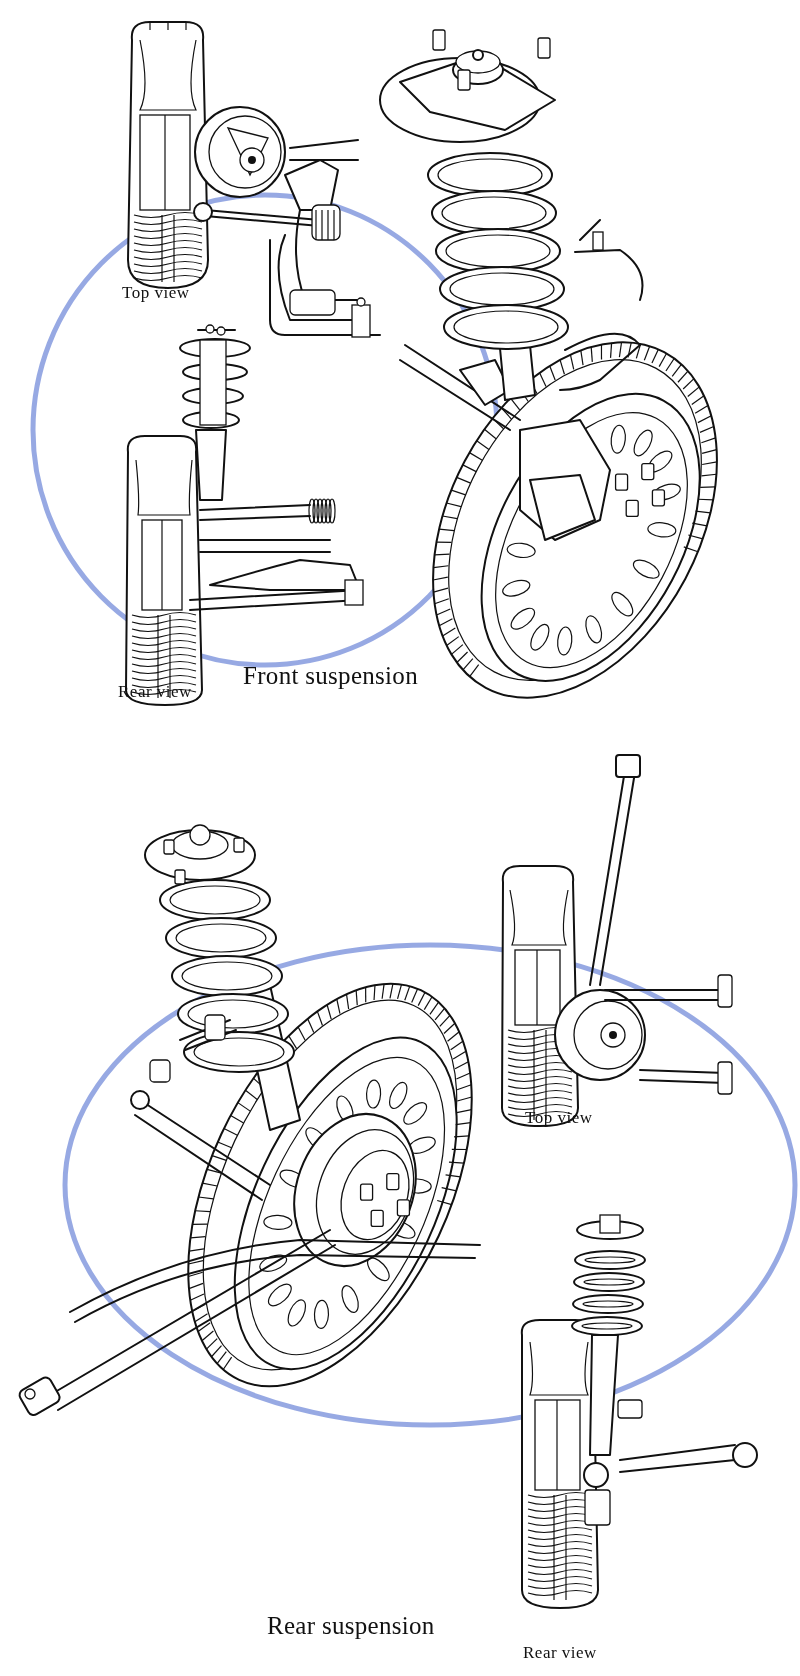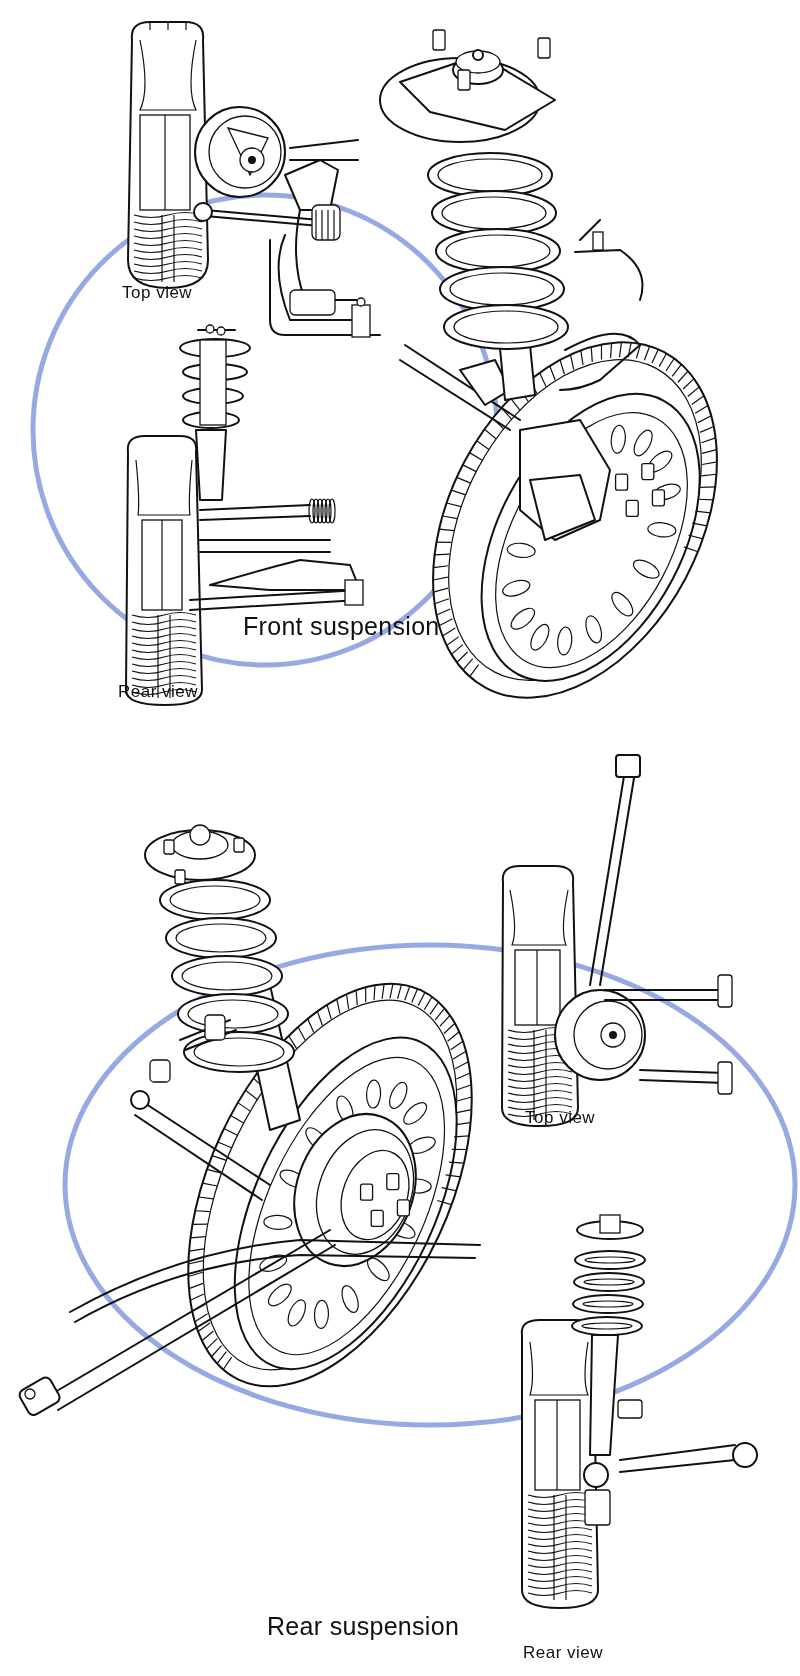--- a/index.html
+++ b/index.html
@@ -1,20 +1,20 @@
 <!DOCTYPE html>
 <html><head>
 <meta charset="utf-8">
 <style>
   html, body { margin: 0; padding: 0; background: #ffffff; }
   body { width: 800px; height: 1676px; position: relative; overflow: hidden; }
   #canvas { position: absolute; left: 0; top: 0; width: 800px; height: 1676px; }
   .label {
     position: absolute;
-    font-family: Liberation Sans, sans-serif;
+    font-family: Liberation Serif, serif;
     color: #111;
     white-space: nowrap;
     font-weight: 300;
     letter-spacing: 0.5px;
     text-align: center;
   }
   .small { font-size: 17px; }
   .big { font-size: 25px; letter-spacing: 0.3px; }
   svg .ln { fill: none; stroke: #111; stroke-width: 2; stroke-linejoin: round; stroke-linecap: round; }
   svg .thin { fill: none; stroke: #111; stroke-width: 1.2; }
@@ -479,18 +479,18 @@
       <path class="ln" d="M620,1460 L735,1445 M620,1472 L735,1460"></path>
       <circle class="wf" cx="745" cy="1455" r="12"></circle>
       <circle class="wf" cx="596" cy="1475" r="12"></circle>
       <rect class="wf1" x="585" y="1490" width="25" height="35" rx="3"></rect>
     </g>
   </g>
 </svg>
 
 <div class="label small" style="left:122px; top:283px;">Top view</div>
 <div class="label small" style="left:118px; top:682px;">Rear view</div>
-<div class="label big" style="left:243px; top:612px;">Front suspension</div>
+<div class="label big" style="left:243px; top:662px;">Front suspension</div>
 
 <div class="label small" style="left:525px; top:1108px;">Top view</div>
 <div class="label big" style="left:267px; top:1612px;">Rear suspension</div>
 <div class="label small" style="left:523px; top:1643px;">Rear view</div>
 </div>
 
 </body></html>

